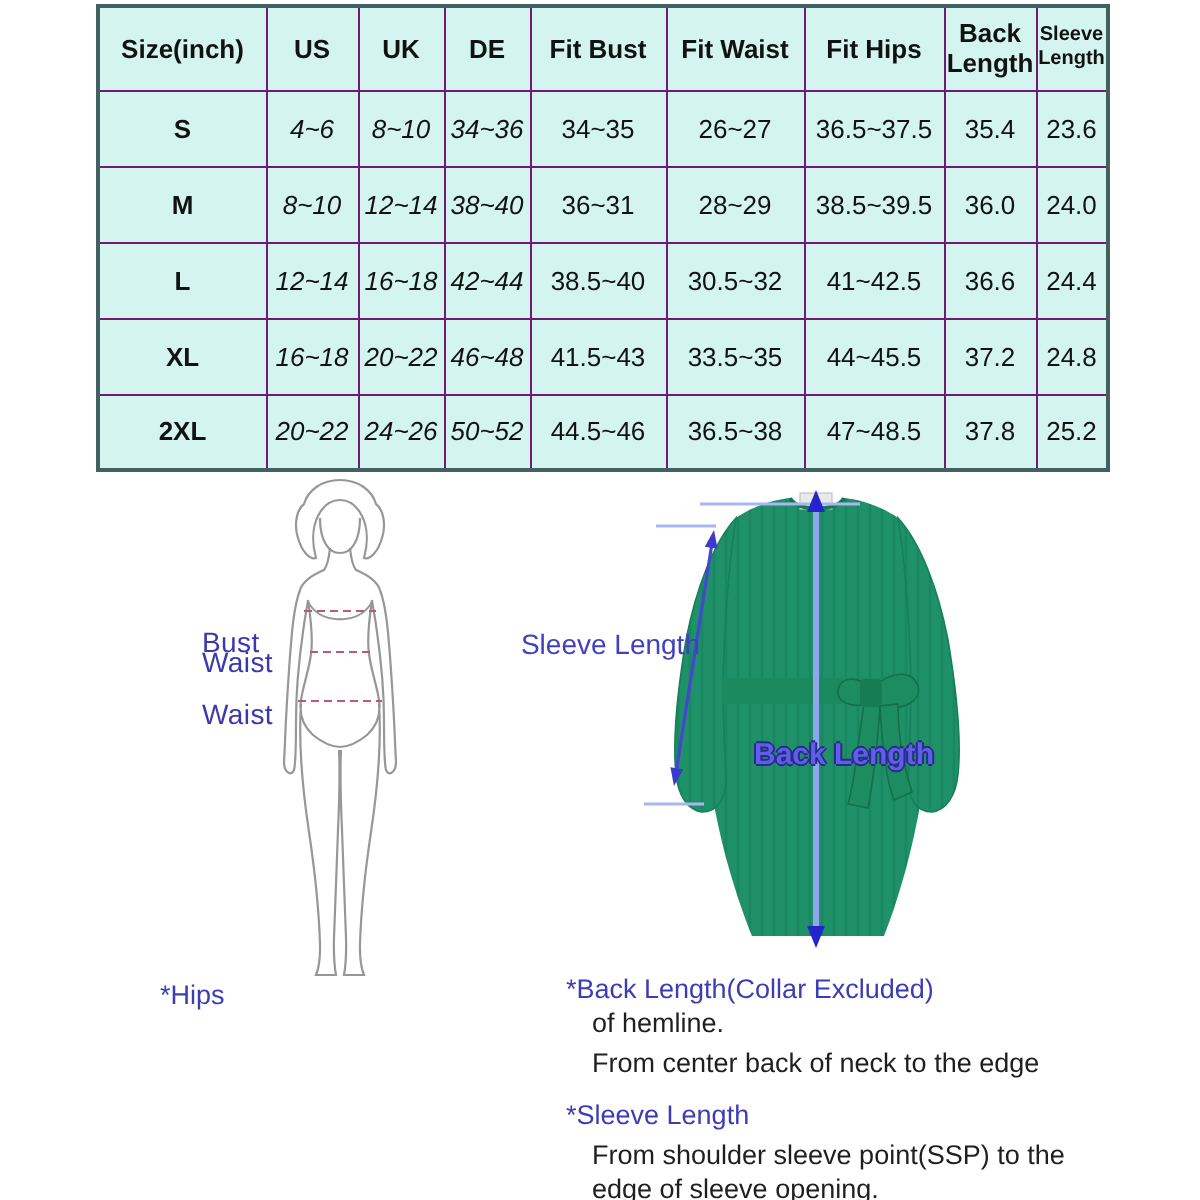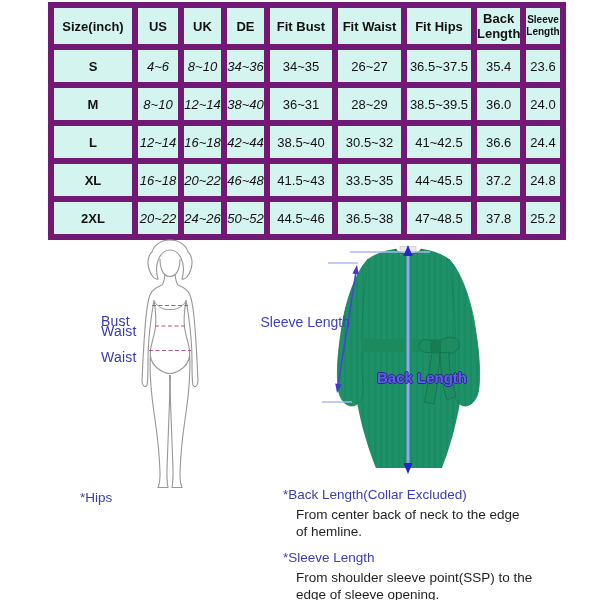--- a/index.html
+++ b/index.html
@@ -10,21 +10,21 @@
   }
   .stage { position:absolute; left:0; top:0; width:600px; height:600px; }
 
   
   table.size-table {
     position:absolute; left:48px; top:2px;
     border-collapse:collapse; table-layout:fixed;
     background:#d3f4ef; border:2px solid #42605f;
   }
   table.size-table th, table.size-table td {
-    border:6px solid #701a75; text-align:center; vertical-align:middle;
+    border:1px solid #701a75; text-align:center; vertical-align:middle;
     padding:0; color:#121212; overflow:hidden;
   }
   table.size-table thead tr { height:42px; }
   table.size-table tbody tr { height:38px; }
   th.hdr { font-size:13px; font-weight:bold; line-height:15px; }
   th.hdr-small { font-size:10px; font-weight:bold; line-height:12px; }
   td.c { font-size:13px; }
   td.sz { font-size:13px; font-weight:bold; }
   td.it { font-style:italic; }
 
@@ -211,22 +211,22 @@
   <div class="defs defs-left">
     <div class="def-item">
       <div class="term">*Hips</div>
 
     </div>
   </div>
 
   <div class="defs defs-right">
     <div class="def-item">
       <div class="term">*Back Length(Collar Excluded)</div>
+      <div class="desc" style="margin-top:0;">of hemline.</div>
       <div class="desc">From center back of neck to the edge</div>
-      <div class="desc" style="margin-top:0;">of hemline.</div>
     </div>
     <div class="def-item">
       <div class="term">*Sleeve Length</div>
       <div class="desc">From shoulder sleeve point(SSP) to the</div>
       <div class="desc" style="margin-top:0;">edge of sleeve opening.</div>
     </div>
   </div>
 
 </div>
 

